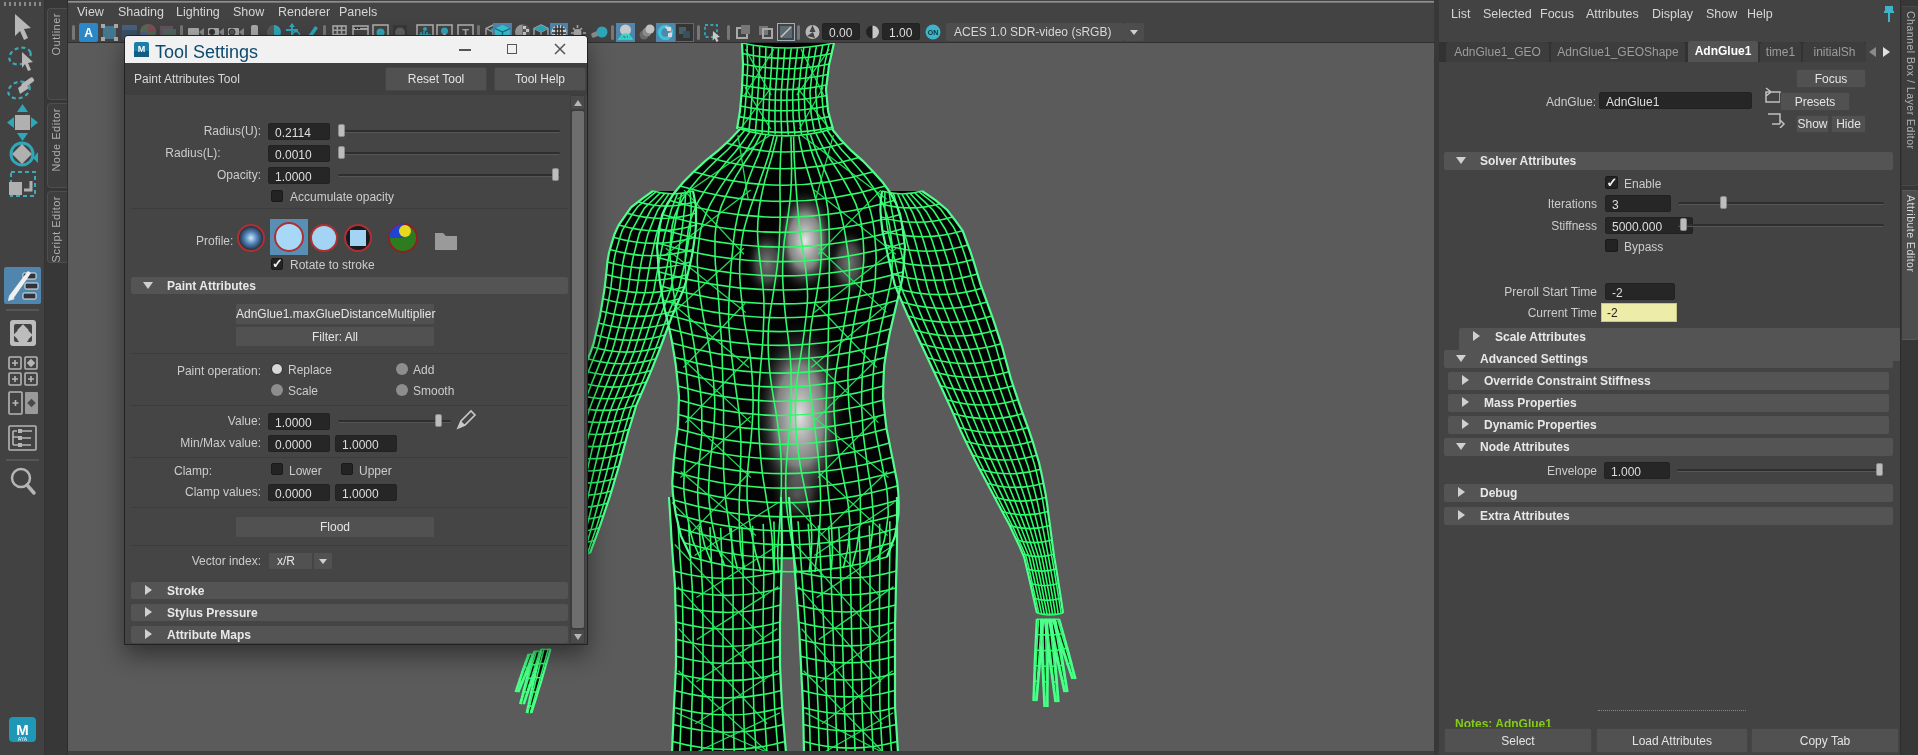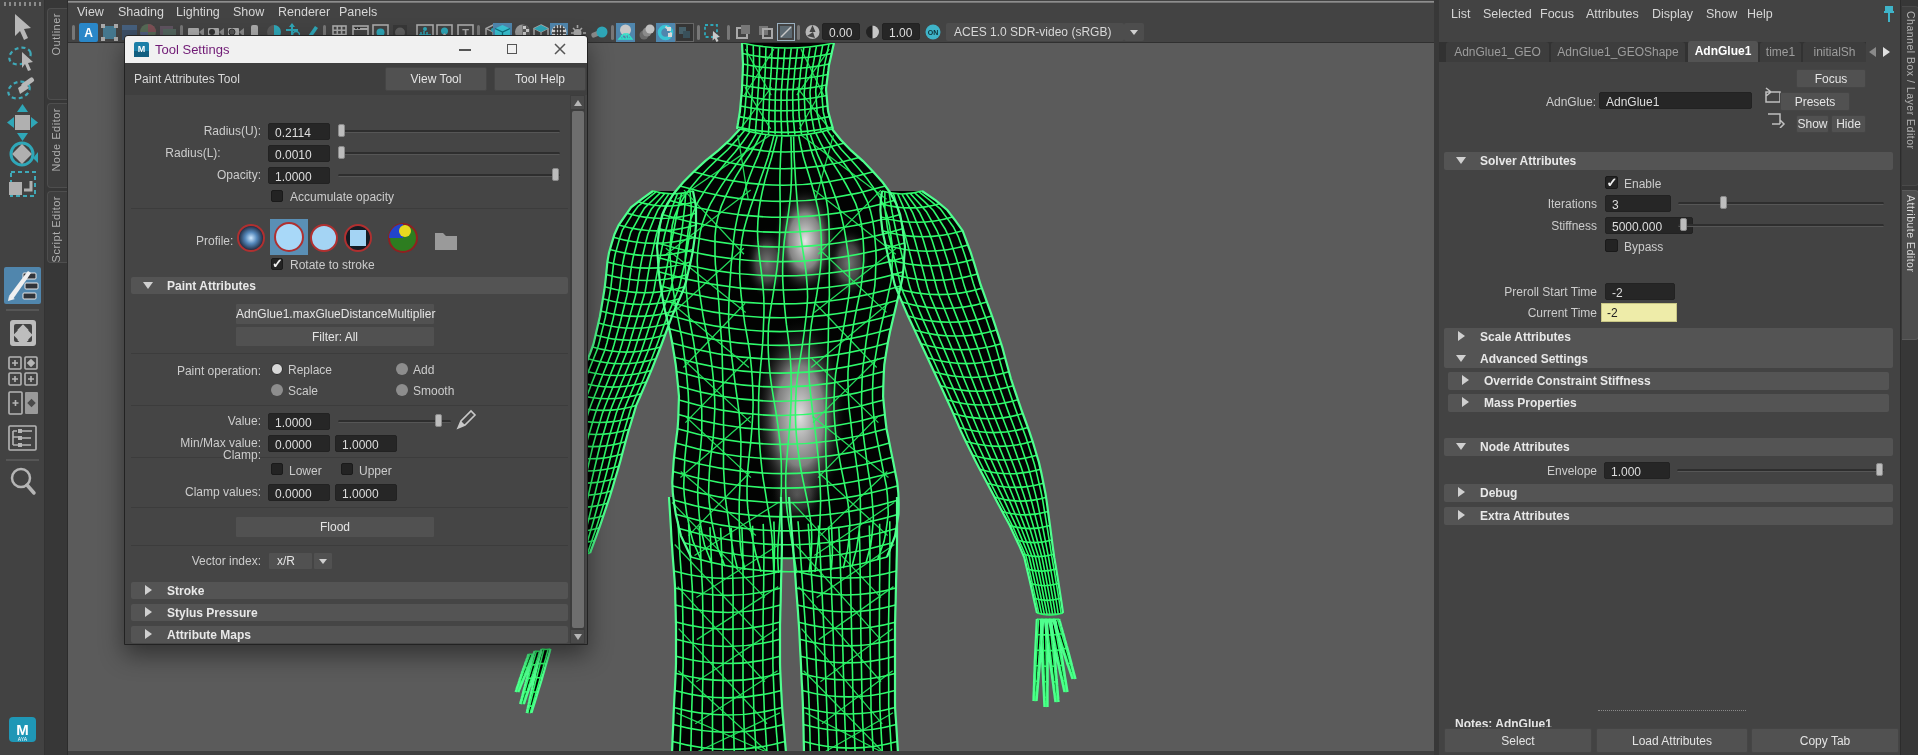--- a/index.html
+++ b/index.html
@@ -334,30 +334,30 @@
       <div class="a" style="left:0;top:708px;width:1366px;height:4px;background:#3f3f3f"></div>
     </div>
   </div>
 <div class="a" style="left:124px;top:35px;width:464px;height:610px;background:#454545;border:1px solid #222;border-radius:4px 4px 0 0;box-shadow:0 10px 24px rgba(0,0,0,0.45)">
     <div class="a" style="left:0;top:0;width:462px;height:27px;background:#f1f1f1;border-radius:3px 3px 0 0">
       <svg class="a" style="left:9px;top:6px" width="15" height="15">
         <rect width="15" height="15" rx="2" fill="#1b7fa8"></rect>
         <rect y="9" width="15" height="6" fill="#115e80"></rect>
         <text x="7.5" y="10" font-size="9" font-weight="bold" fill="#fff" text-anchor="middle" font-family="Liberation Sans">M</text>
       </svg>
-      <span class="a" style="left:30px;top:6px;font-size:13px;color:#701a75">Tool Settings</span>
+      <span class="a" style="left:30px;top:6px;font-size:18px;color:#0c4a6e">Tool Settings</span>
       <div class="a" style="left:334px;top:13px;width:12px;height:1.5px;background:#555"></div>
       <div class="a" style="left:382px;top:8px;width:10px;height:10px;border:1.5px solid #555"></div>
       <svg class="a" style="left:429px;top:7px" width="12" height="12">
         <path d="M1 1 L11 11 M11 1 L1 11" stroke="#555" stroke-width="1.5"></path>
       </svg>
     </div>
     <div class="a" style="left:0;top:27px;width:462px;height:32px;background:#3f3f3f">
       <span class="lbl a" style="left:9px;top:9px;color:#d8d8d8">Paint Attributes Tool</span>
-      <div class="btn a" style="left:260px;top:4px;width:102px;height:24px;line-height:23px">View Tool</div>
+      <div class="btn a" style="left:260px;top:4px;width:102px;height:24px;line-height:23px">Reset Tool</div>
       <div class="btn a" style="left:369px;top:4px;width:92px;height:24px;line-height:23px">Tool Help</div>
     </div>
     <div class="a" style="left:0;top:59px;width:462px;height:549px;background:#454545;overflow:hidden">
       <div class="lbl a" style="left:0;top:29px;width:136px;text-align:right">Radius(U):</div>
       <div class="fld a" style="left:143px;top:28px;width:62px;height:17px">0.2114</div>
       <div class="sldtrack a" style="left:213px;top:35px;width:222px"></div>
       <div class="sldh a" style="left:213px;top:29px"></div>
       <div class="lbl a" style="left:0;top:51px;width:136px;text-align:center">Radius(L):</div>
       <div class="fld a" style="left:143px;top:50px;width:62px;height:17px">0.0010</div>
       <div class="sldtrack a" style="left:213px;top:57px;width:222px"></div>
@@ -414,21 +414,21 @@
       <div class="sldtrack a" style="left:213px;top:325px;width:113px"></div>
       <div class="sldh a" style="left:310px;top:319px"></div>
       <svg class="a" style="left:330px;top:314px" width="22" height="22">
         <path d="M3 19 L6 12 L16 2 L20 6 L10 16 Z" fill="none" stroke="#c8c8c8" stroke-width="1.6"></path>
         <path d="M3 19 L6 12 L10 16 Z" fill="#c8c8c8"></path>
       </svg>
       <div class="lbl a" style="left:0;top:341px;width:136px;text-align:right">Min/Max value:</div>
       <div class="fld a" style="left:143px;top:340px;width:62px;height:17px">0.0000</div>
       <div class="fld a" style="left:210px;top:340px;width:62px;height:17px">1.0000</div>
       <div class="a" style="left:6px;top:362px;width:437px;height:1px;background:#3c3c3c"></div>
-      <div class="lbl a" style="left:0;top:353px;width:136px;text-align:right">Clamp:</div>
+      <div class="lbl a" style="left:0;top:369px;width:136px;text-align:center">Clamp:</div>
       <div class="cb a" style="left:146px;top:368px;width:12px;height:12px"></div>
       <span class="lbl a" style="left:164px;top:369px">Lower</span>
       <div class="cb a" style="left:216px;top:368px;width:12px;height:12px"></div>
       <span class="lbl a" style="left:234px;top:369px">Upper</span>
       <div class="lbl a" style="left:0;top:390px;width:136px;text-align:right">Clamp values:</div>
       <div class="fld a" style="left:143px;top:389px;width:62px;height:17px">0.0000</div>
       <div class="fld a" style="left:210px;top:389px;width:62px;height:17px">1.0000</div>
       <div class="a" style="left:6px;top:412px;width:437px;height:1px;background:#3c3c3c"></div>
       <div class="btn a" style="left:110px;top:421px;width:200px;height:22px;line-height:21px">Flood</div>
       <div class="a" style="left:6px;top:450px;width:437px;height:1px;background:#3c3c3c"></div>
@@ -506,54 +506,58 @@
     <div class="lbl a" style="left:0;top:219px;width:158px;text-align:right">Stiffness</div>
     <div class="fld a" style="left:166px;top:217px;width:88px;height:17px">5000.000</div>
     <div class="sldtrack a" style="left:239px;top:224px;width:206px"></div>
     <div class="sldh a" style="left:241px;top:218px"></div>
     <div class="cb a" style="left:166px;top:239px;width:13px;height:13px"></div>
     <span class="lbl a" style="left:185px;top:240px">Bypass</span>
     <div class="lbl a" style="left:0;top:285px;width:158px;text-align:right">Preroll Start Time</div>
     <div class="fld a" style="left:166px;top:283px;width:70px;height:17px">-2</div>
     <div class="lbl a" style="left:0;top:306px;width:158px;text-align:right">Current Time</div>
     <div class="a" style="left:162px;top:303px;width:76px;height:19px;background:#eeeca9;border:1px solid #c8c685;color:#222;font-size:12px;line-height:18px;padding-left:5px">-2</div>
-    <div class="hdr a" style="left:5px;top:328px;width:449px;height:33px">
+    <div class="hdr a" style="left:20px;top:328px;width:449px;height:33px">
       <div class="trir a" style="left:14px;top:3px"></div>
       <span class="a" style="left:36px;top:2px">Scale Attributes</span>
     </div>
     <div class="hdr a" style="left:9px;top:372px;width:441px;height:18px">
       <div class="trir a" style="left:14px;top:3px"></div>
       <span class="a" style="left:36px;top:2px">Override Constraint Stiffness</span>
     </div>
     <div class="hdr a" style="left:5px;top:350px;width:449px;height:18px">
       <div class="tri a" style="left:12px;top:5px"></div>
       <span class="a" style="left:36px;top:2px">Advanced Settings</span>
     </div>
     <div class="hdr a" style="left:9px;top:394px;width:441px;height:18px">
       <div class="trir a" style="left:14px;top:3px"></div>
       <span class="a" style="left:36px;top:2px">Mass Properties</span>
+    </div>
+    <div class="hdr a" style="left:9px;top:416px;width:441px;height:18px">
+      <div class="trir a" style="left:14px;top:3px"></div>
+      <span class="a" style="left:36px;top:2px">Dynamic Properties</span>
     </div>
     <div class="hdr a" style="left:5px;top:438px;width:449px;height:18px">
       <div class="tri a" style="left:12px;top:5px"></div>
       <span class="a" style="left:36px;top:2px">Node Attributes</span>
     </div>
     <div class="lbl a" style="left:0;top:464px;width:158px;text-align:right">Envelope</div>
     <div class="fld a" style="left:165px;top:462px;width:66px;height:17px">1.000</div>
     <div class="sldtrack a" style="left:238px;top:469px;width:207px"></div>
     <div class="sldh a" style="left:437px;top:463px"></div>
     <div class="hdr a" style="left:5px;top:484px;width:449px;height:18px">
       <div class="trir a" style="left:14px;top:3px"></div>
       <span class="a" style="left:36px;top:2px">Debug</span>
     </div>
     <div class="hdr a" style="left:5px;top:507px;width:449px;height:18px">
       <div class="trir a" style="left:14px;top:3px"></div>
       <span class="a" style="left:36px;top:2px">Extra Attributes</span>
     </div>
     <div class="a" style="left:159px;top:710px;width:148px;height:0;border-top:1px dotted #8a8a8a"></div>
-    <div class="a" style="left:16px;top:717px;width:200px;height:10px;overflow:hidden;color:#e5e5e5;font-weight:bold;font-size:12px">Notes:  AdnGlue1</div>
+    <div class="a" style="left:16px;top:717px;width:200px;height:10px;overflow:hidden;color:#84cc16;font-weight:bold;font-size:12px">Notes:  AdnGlue1</div>
     <div class="btn a" style="left:5px;top:728px;width:148px;height:25px;line-height:24px">Select</div>
     <div class="btn a" style="left:157px;top:728px;width:152px;height:25px;line-height:24px">Load Attributes</div>
     <div class="btn a" style="left:312px;top:728px;width:148px;height:25px;line-height:24px">Copy Tab</div>
   </div>
 <div class="a" style="left:1900px;top:0;width:18px;height:755px;background:#373737;border-left:1px solid #2c2c2c">
     <div class="a" style="left:1px;top:6px;width:17px;height:180px;background:#3e3e3e;border:1px solid #4a4a4a;border-left:none;border-radius:0 4px 4px 0">
       <div class="vtxt" style="position:absolute;left:3px;top:4px;writing-mode:vertical-rl;font-size:10.5px">Channel Box / Layer Editor</div>
     </div>
     <div class="a" style="left:1px;top:190px;width:17px;height:150px;background:#4d4d4d;border:1px solid #5a5a5a;border-left:none;border-radius:0 4px 4px 0">
       <div class="vtxt" style="position:absolute;left:3px;top:4px;writing-mode:vertical-rl;font-size:10.5px;color:#d8d8d8">Attribute Editor</div>

